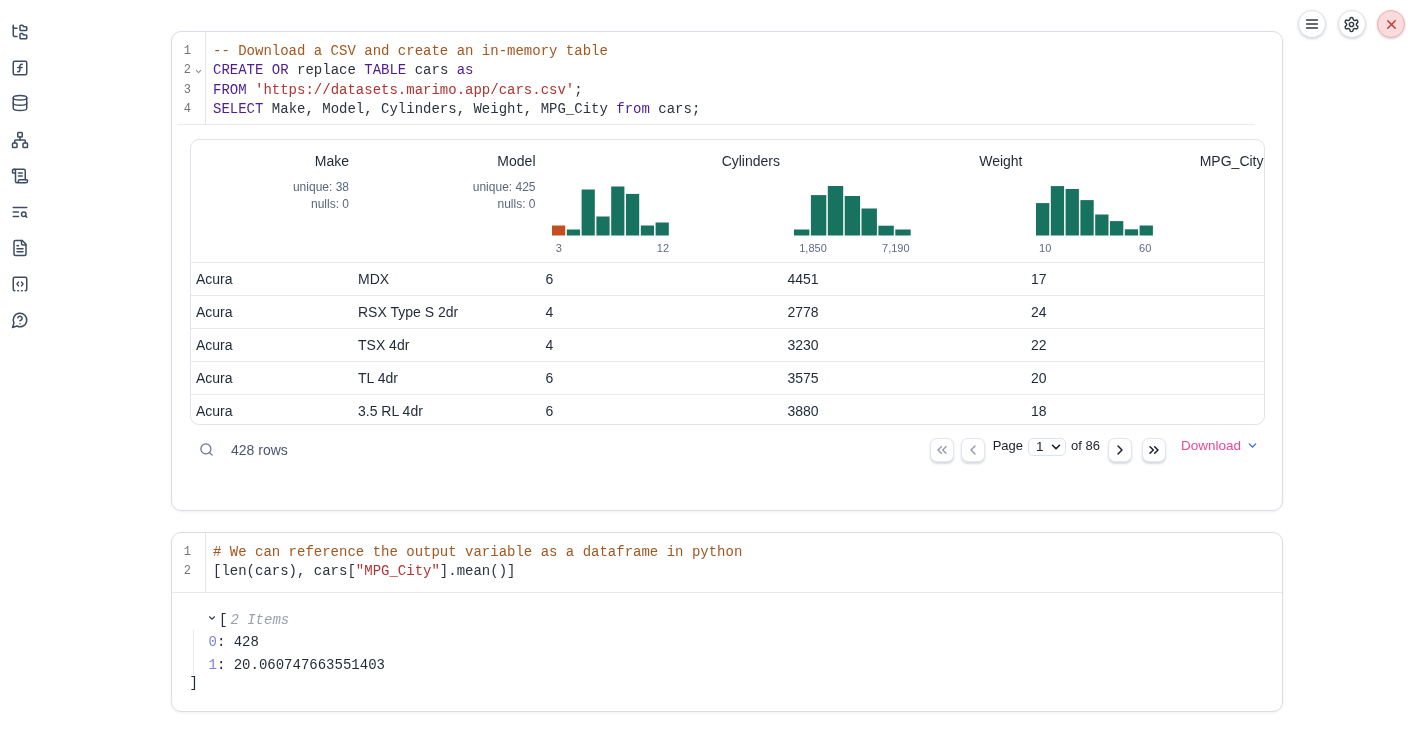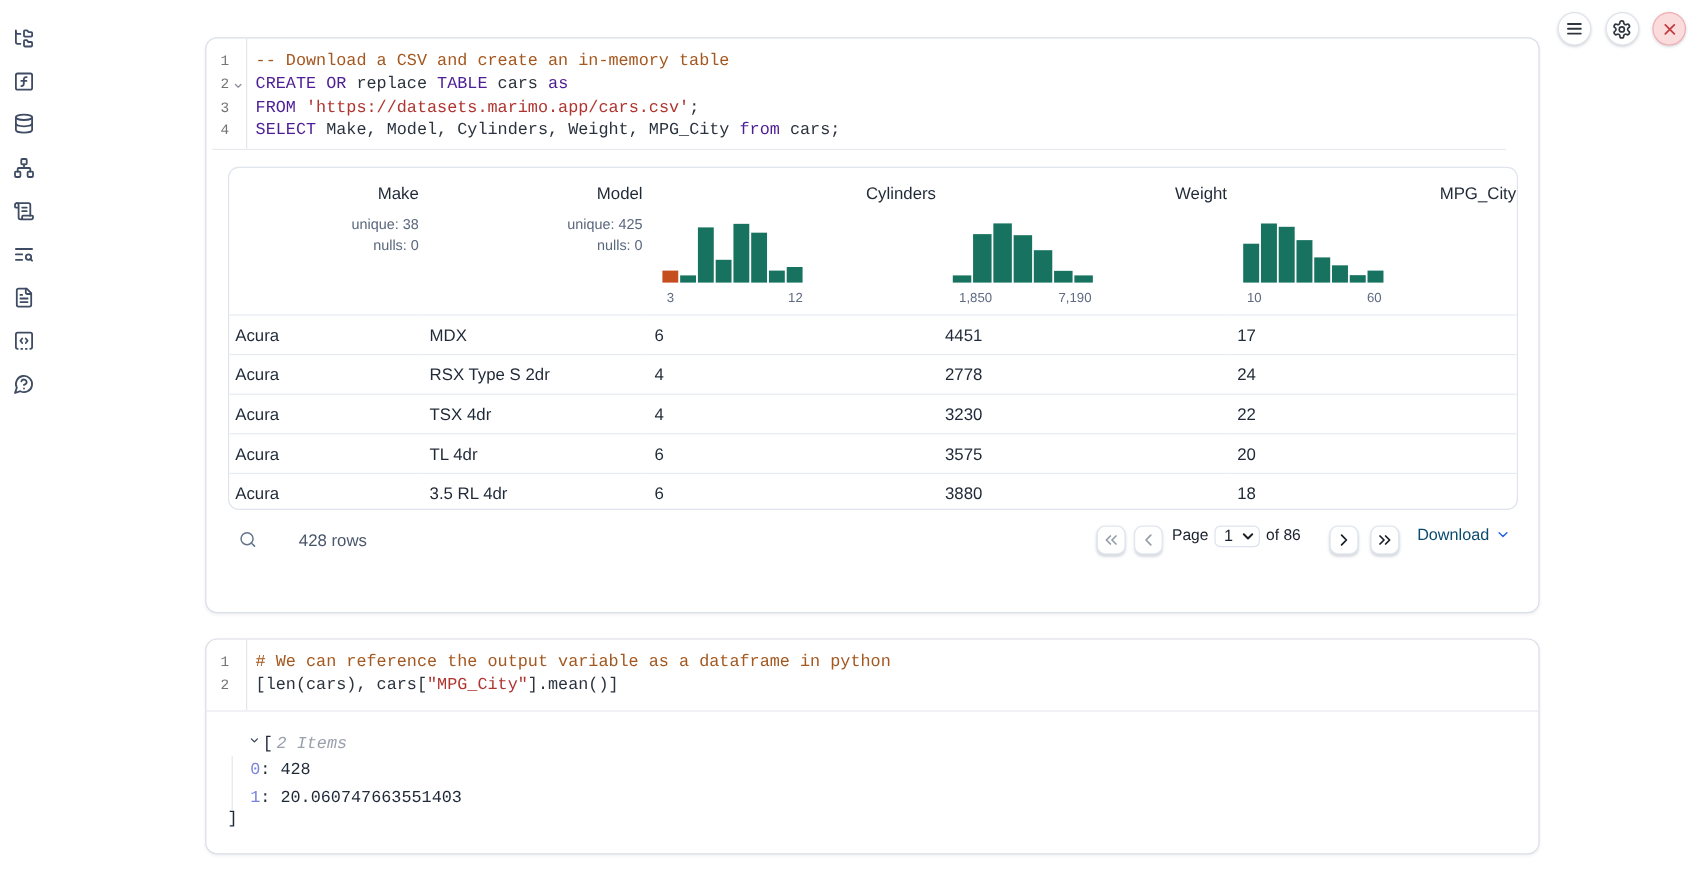--- a/index.html
+++ b/index.html
@@ -26,26 +26,26 @@
 table{width:100%;border-collapse:collapse;table-layout:fixed}
 th{height:122px;vertical-align:top;text-align:right;font-weight:normal;position:relative}
 th .name{font-size:14px;color:#1f2937;padding-top:13px}
 th .stat{font-size:12px;color:#5a677d;line-height:16.5px;margin-top:10px}
 td{height:33px;border-top:1px solid #e7ebf2;font-size:14px;color:#1f2937}
 .p1{padding-left:8px}.p2{padding-left:9px}.p3{padding-left:9.5px}
 .q1{padding-left:5.5px}.q2{padding-left:9px}.q3{padding-left:10px}.q4{padding-left:7.5px}.q5{padding-left:8.5px}
 .hist{position:absolute;top:46px}
 .hist text{font-family:"Liberation Sans",sans-serif;font-size:11px;fill:#5f6b82}
 .tfooter{height:49px;display:flex;align-items:center;padding:0 23px 0 27px;position:relative}
-.rows-label{margin-left:35px;font-size:14px;color:#49566b}
+.rows-label{margin-left:17px;font-size:14px;color:#49566b}
 .pgroup{margin-left:auto;display:flex;align-items:flex-start}
 .pbtn{width:24px;height:24px;border:1px solid #e2e7ef;border-radius:7px;background:#fff;box-shadow:0 1.5px 2px rgba(100,110,130,.25);display:flex;align-items:center;justify-content:center}
 .ptext{font-size:13px;color:#1a202c}
 .psel{width:38px;height:18px;border:1px solid #dde3ee;border-radius:5px;display:flex;align-items:center;padding-left:7px;font-size:13.5px;color:#1a202c;background:#fff}
-.dl{display:flex;align-items:center;font-size:13.5px;color:#0c4a6e}
+.dl{display:flex;align-items:center;font-size:13.5px;color:#ec4899}
 .sidebar svg{position:absolute;left:11px}
 .circ{position:absolute;top:10px;width:28px;height:28px;border-radius:50%;border:1px solid #dfe3ea;background:#fff;box-shadow:0 1px 2.5px rgba(120,130,150,.35);display:flex;align-items:center;justify-content:center}
 .circ.red{background:#fadcdc;border-color:#f2aeb1}
 .out2{position:absolute;left:0;top:0;right:0;bottom:0;font-family:"Liberation Mono",monospace;font-size:14px;color:#1f2937}
 .out2 .row{position:absolute;white-space:pre;line-height:20px}
 .itemshdr{color:#9aa1ad;font-style:italic}
 .idx{color:#7b82dd}
 .guide{position:absolute;left:21px;top:97px;width:1px;height:45px;background:#e5e7eb}
 </style>
 </head>
@@ -264,21 +264,21 @@
         </div>
 <span class="ptext" style="margin-right:5px">Page</span>
 <div class="psel">
           <span>1</span>
           <span style="margin-left:auto;margin-right:2px">
             <svg width="14" height="14" viewBox="0 0 24 24" fill="none" stroke="#1a1e26" stroke-width="2.8" stroke-linecap="round" stroke-linejoin="round">
               <path d="m6 9 6 6 6-6"></path>
             </svg>
           </span>
         </div>
-<span class="ptext" style="margin-left:5px;margin-right:24px">of 86</span>
+<span class="ptext" style="margin-left:5px;margin-right:8px">of 86</span>
 <div class="pbtn" style="margin-right:10px">
           <svg width="16" height="16" viewBox="0 0 24 24" fill="none" stroke="#1a1e26" stroke-width="2.2" stroke-linecap="round" stroke-linejoin="round">
             <path d="m9 18 6-6-6-6"></path>
           </svg>
         </div>
 <div class="pbtn" style="margin-right:15px">
           <svg width="16" height="16" viewBox="0 0 24 24" fill="none" stroke="#1a1e26" stroke-width="2.2" stroke-linecap="round" stroke-linejoin="round">
             <path d="m6 17 5-5-5-5"></path>
             <path d="m13 17 5-5-5-5"></path>
           </svg>

